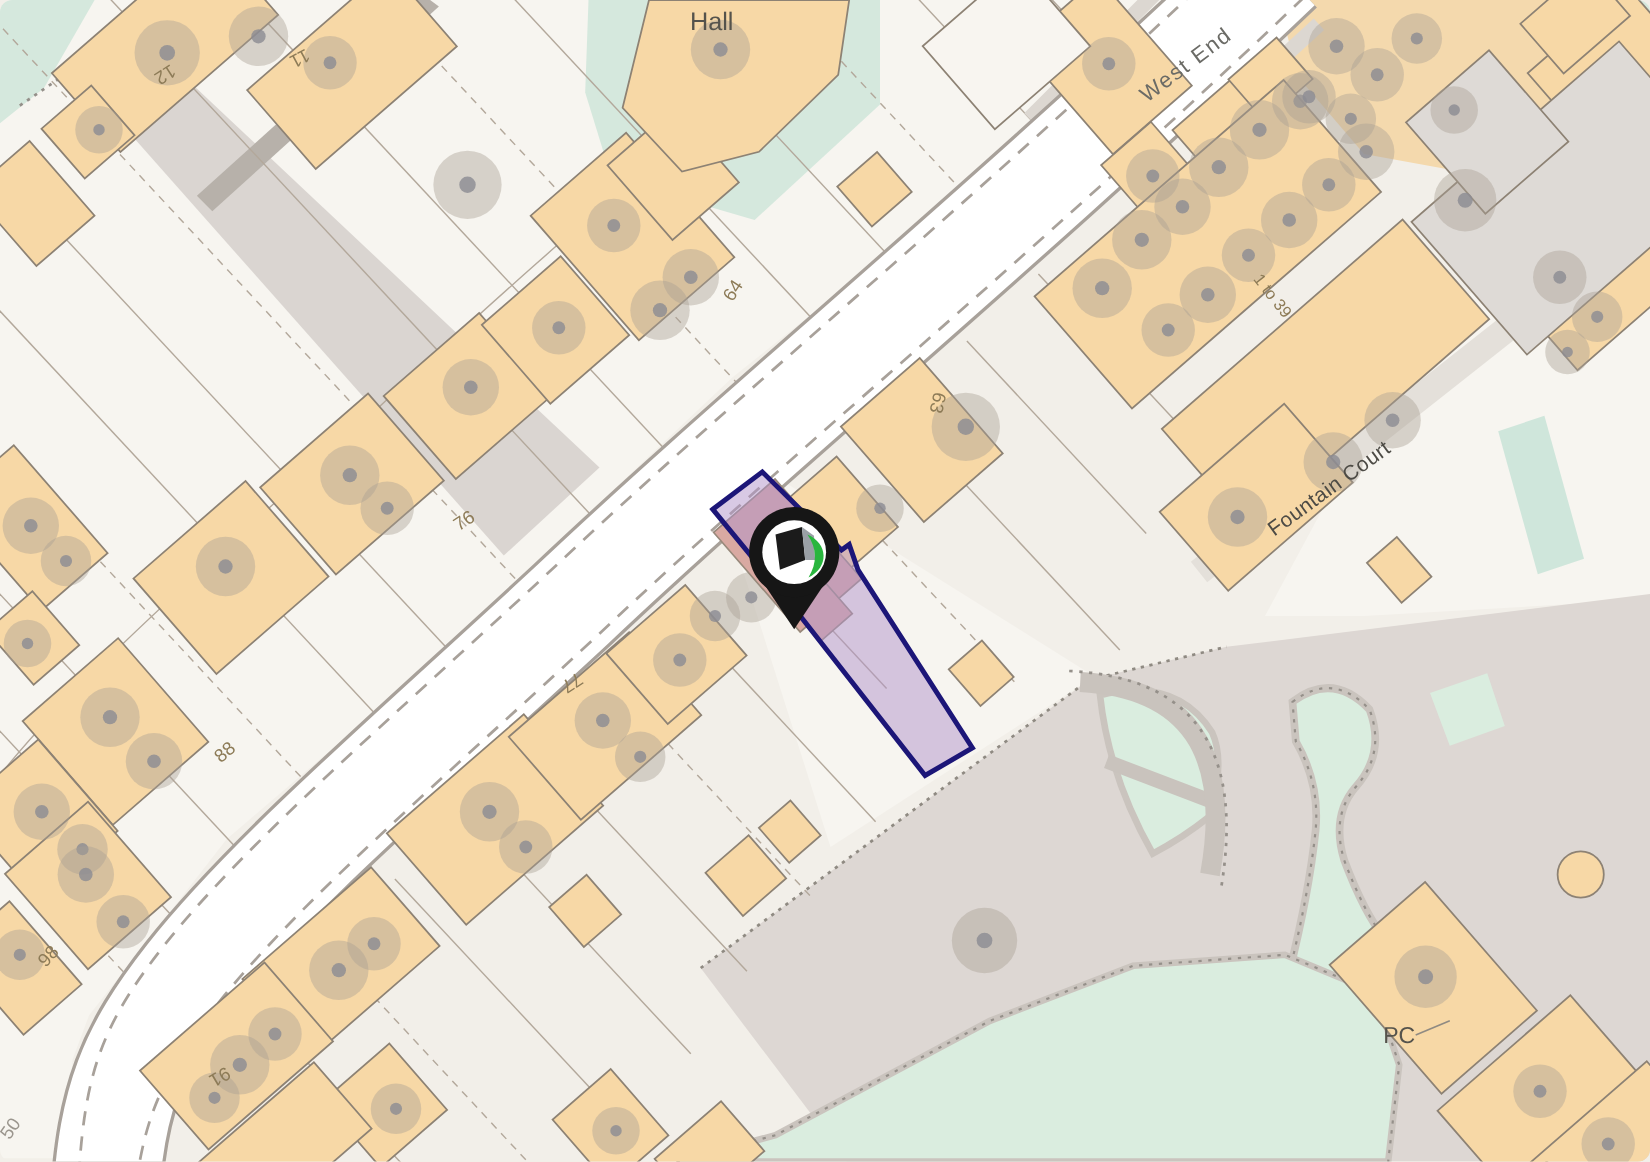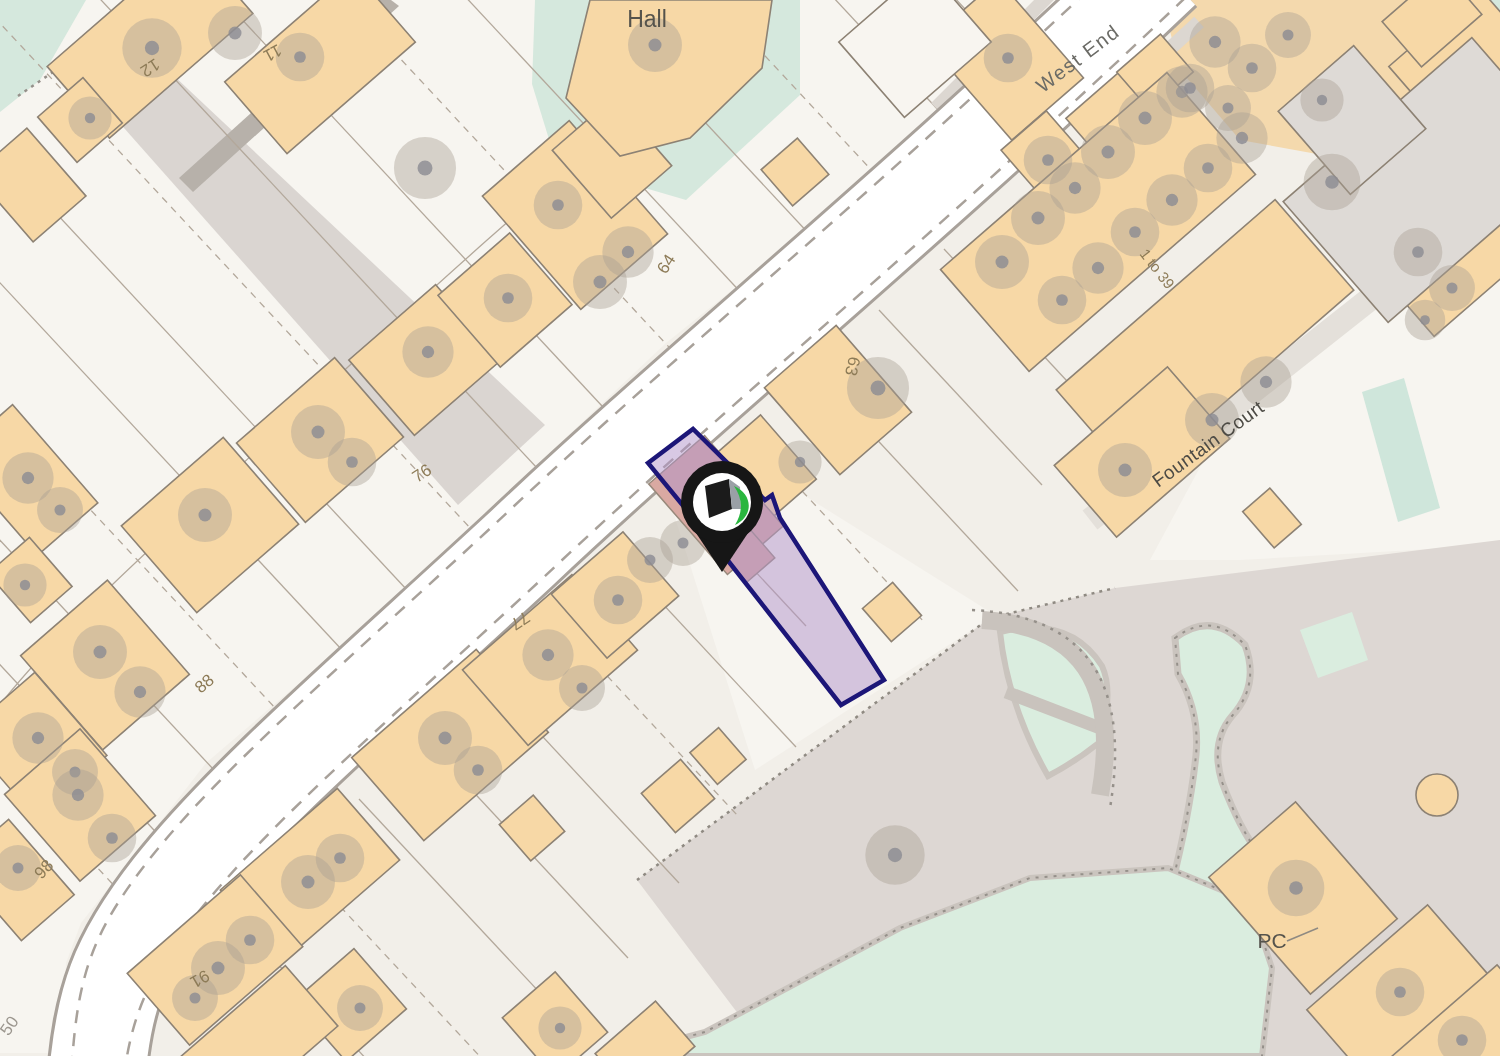--- a/index.html
+++ b/index.html
@@ -1,16 +1,16 @@
 <!DOCTYPE html>
 <html><head>
 <meta charset="utf-8">
 <style>
   html,body{margin:0;padding:0;background:#f2efe9;}
-  .map-wrap{width:1500px;height:1056px;overflow:hidden;position:relative;font-family:"Liberation Sans",sans-serif;}
+  .map-wrap{width:1500px;height:1056px;overflow:hidden;position:relative;font-family:"Liberation Sans",sans-serif;border-radius:11px;}
   svg{display:block;}
   text{font-family:"Liberation Sans",sans-serif;}
   .place-lbl{fill:#55534c;font-size:23px;}
   .street-lbl{fill:#6b6b66;font-size:20px;letter-spacing:1.5px;}
   .court-lbl{fill:#4d4b45;font-size:19px;letter-spacing:.5px;}
   .pc-lbl{fill:#55534c;font-size:21px;}
   .num-lbl{fill:#8d7b57;font-size:17px;}
   .faded-lbl{fill:#9b968e;font-size:17px;}
   .range-lbl{fill:#8d7b57;font-size:15px;}
 </style>

